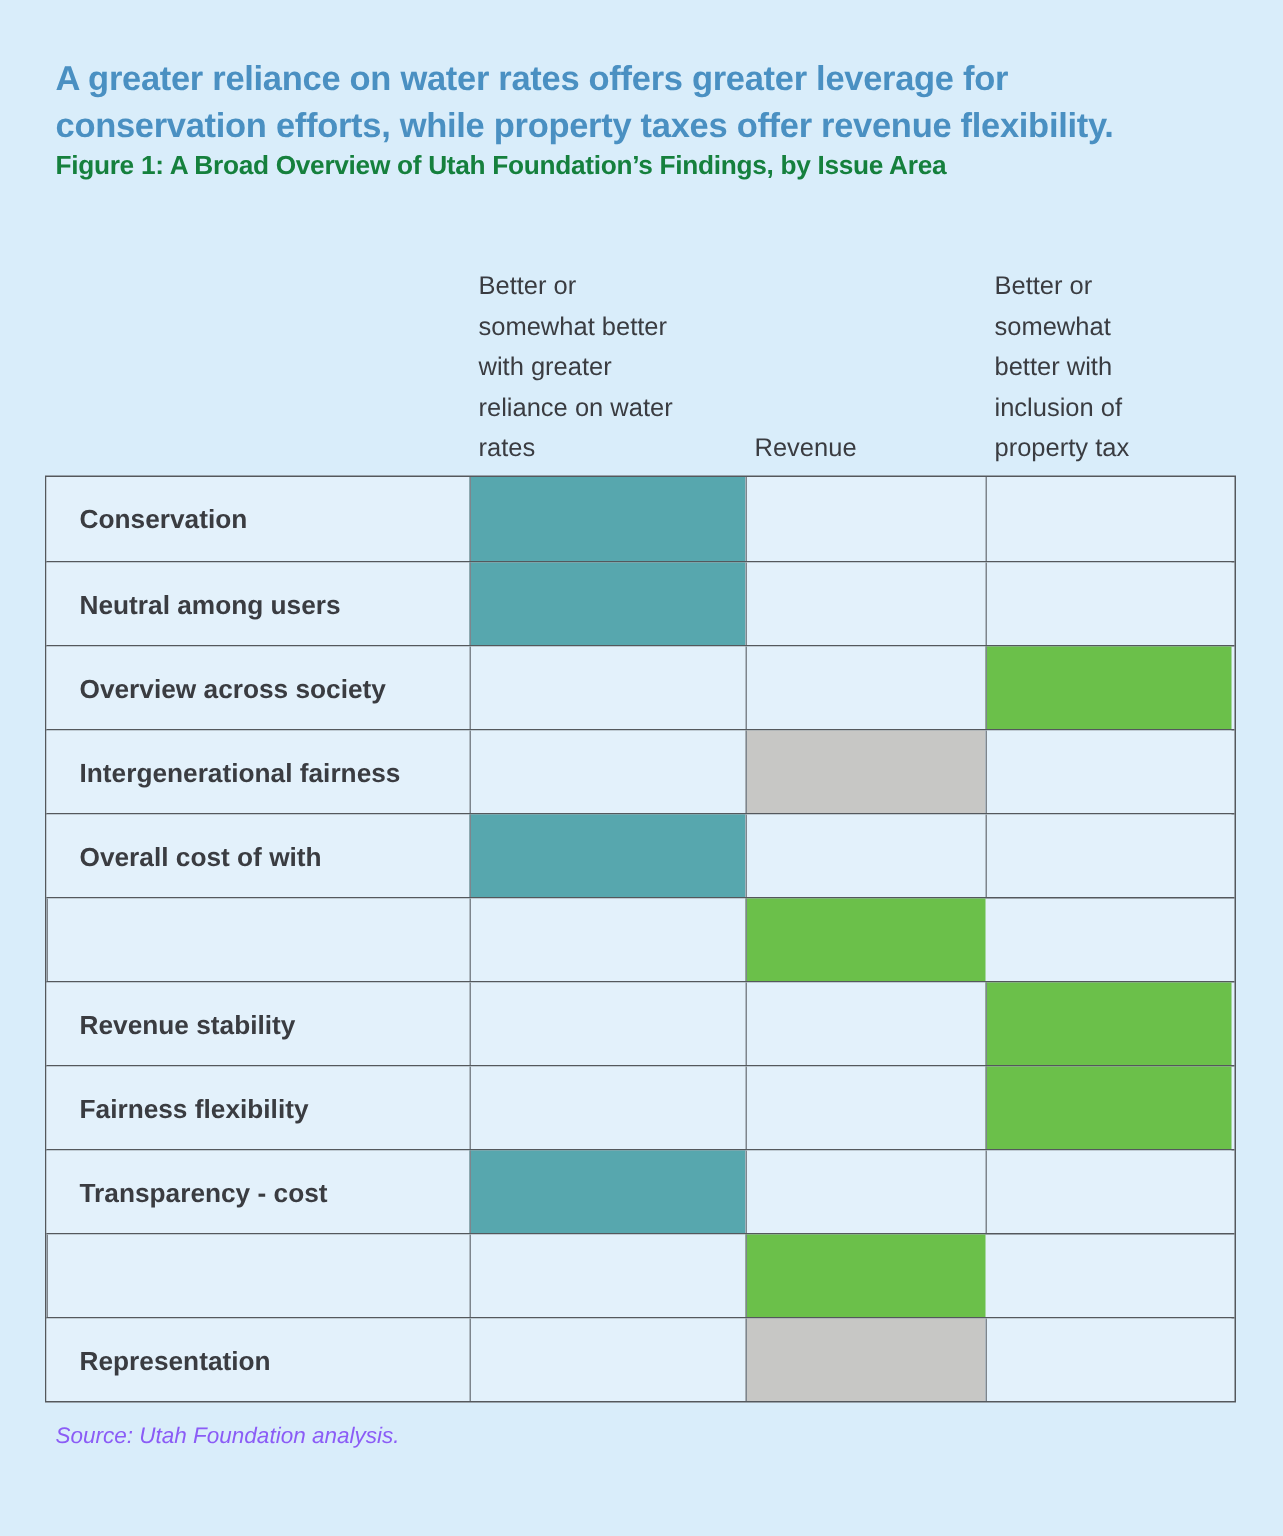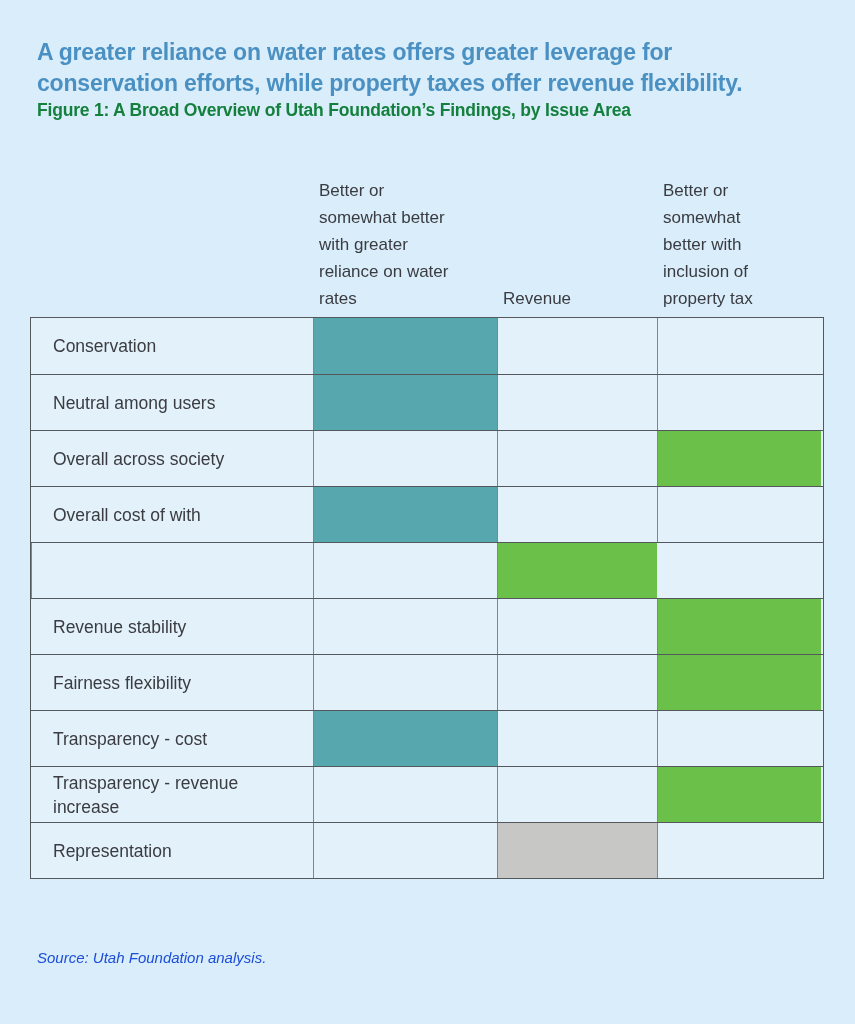--- a/index.html
+++ b/index.html
@@ -39,31 +39,31 @@
   }
 
   .tbody { border:1px solid #54585c; background:#e3f1fb; }
   .trow {
     display:grid;
     grid-template-columns:282px 184px 160px 164px;
     height:56px;
     border-top:1px solid #54585c;
   }
   .trow:first-child { border-top:none; }
-  .cell { background:#e3f1fb; }
+  .cell { background:#e3f1fb;font-weight:bold; }
   .mark-cell { border-left:1px solid #7e858c; }
   .label-cell {
     display:flex; align-items:center;
     padding-left:22px; padding-right:10px;
     font-size:17.5px; line-height:24px; color:#3a3c41;
   }
 
   .source-note {
     position:absolute; left:37px; top:949px;
-    font-size:15px; font-style:italic; color:#1d4ed8;
+    font-size:15px; font-style:italic; color:#8b5cf6;
   }
 </style>
 </head>
 <body>
 
 <div class="page">
 
   <div class="headline">
     <div>A greater reliance on water rates offers greater leverage for</div>
     <div>conservation efforts, while property taxes offer revenue flexibility.</div>
@@ -93,24 +93,30 @@
           <div class="cell mark-cell"></div>
           <div class="cell mark-cell"></div>
         </div>
         <div class="trow">
           <div class="cell label-cell">Neutral among users</div>
           <div class="cell mark-cell" style="background: rgb(87, 167, 174);"></div>
           <div class="cell mark-cell"></div>
           <div class="cell mark-cell"></div>
         </div>
         <div class="trow">
-          <div class="cell label-cell">Overall across society</div>
+          <div class="cell label-cell">Overview across society</div>
           <div class="cell mark-cell"></div>
           <div class="cell mark-cell"></div>
           <div class="cell mark-cell" style="background: rgb(107, 192, 74);"></div>
+        </div>
+        <div class="trow">
+          <div class="cell label-cell">Intergenerational fairness</div>
+          <div class="cell mark-cell"></div>
+          <div class="cell mark-cell" style="background: rgb(199, 199, 197);"></div>
+          <div class="cell mark-cell"></div>
         </div>
         <div class="trow">
           <div class="cell label-cell">Overall cost of with</div>
           <div class="cell mark-cell" style="background: rgb(87, 167, 174);"></div>
           <div class="cell mark-cell"></div>
           <div class="cell mark-cell"></div>
         </div>
         <div class="trow">
           <div class="cell mark-cell"></div>
           <div class="cell mark-cell"></div>
@@ -128,21 +134,20 @@
           <div class="cell mark-cell"></div>
           <div class="cell mark-cell" style="background: rgb(107, 192, 74);"></div>
         </div>
         <div class="trow">
           <div class="cell label-cell">Transparency - cost</div>
           <div class="cell mark-cell" style="background: rgb(87, 167, 174);"></div>
           <div class="cell mark-cell"></div>
           <div class="cell mark-cell"></div>
         </div>
         <div class="trow">
-          <div class="cell label-cell">Transparency - revenue increase</div>
           <div class="cell mark-cell"></div>
           <div class="cell mark-cell"></div>
           <div class="cell mark-cell" style="background: rgb(107, 192, 74);"></div>
         </div>
         <div class="trow">
           <div class="cell label-cell">Representation</div>
           <div class="cell mark-cell"></div>
           <div class="cell mark-cell" style="background: rgb(199, 199, 197);"></div>
           <div class="cell mark-cell"></div>
         </div>

